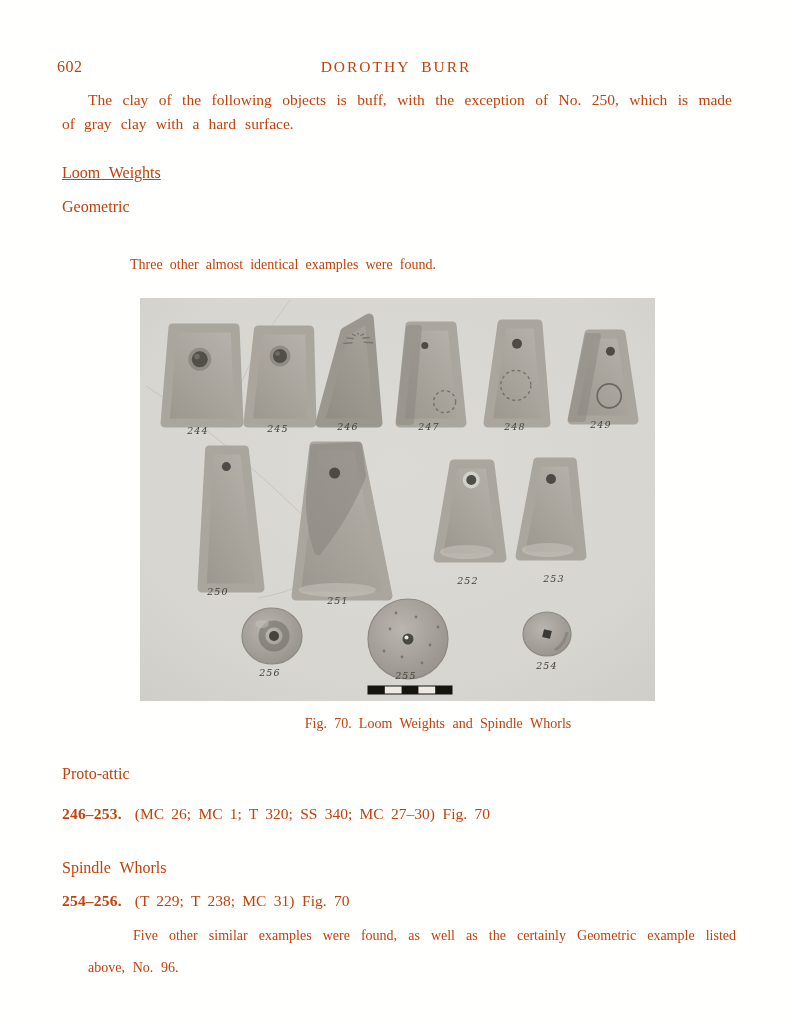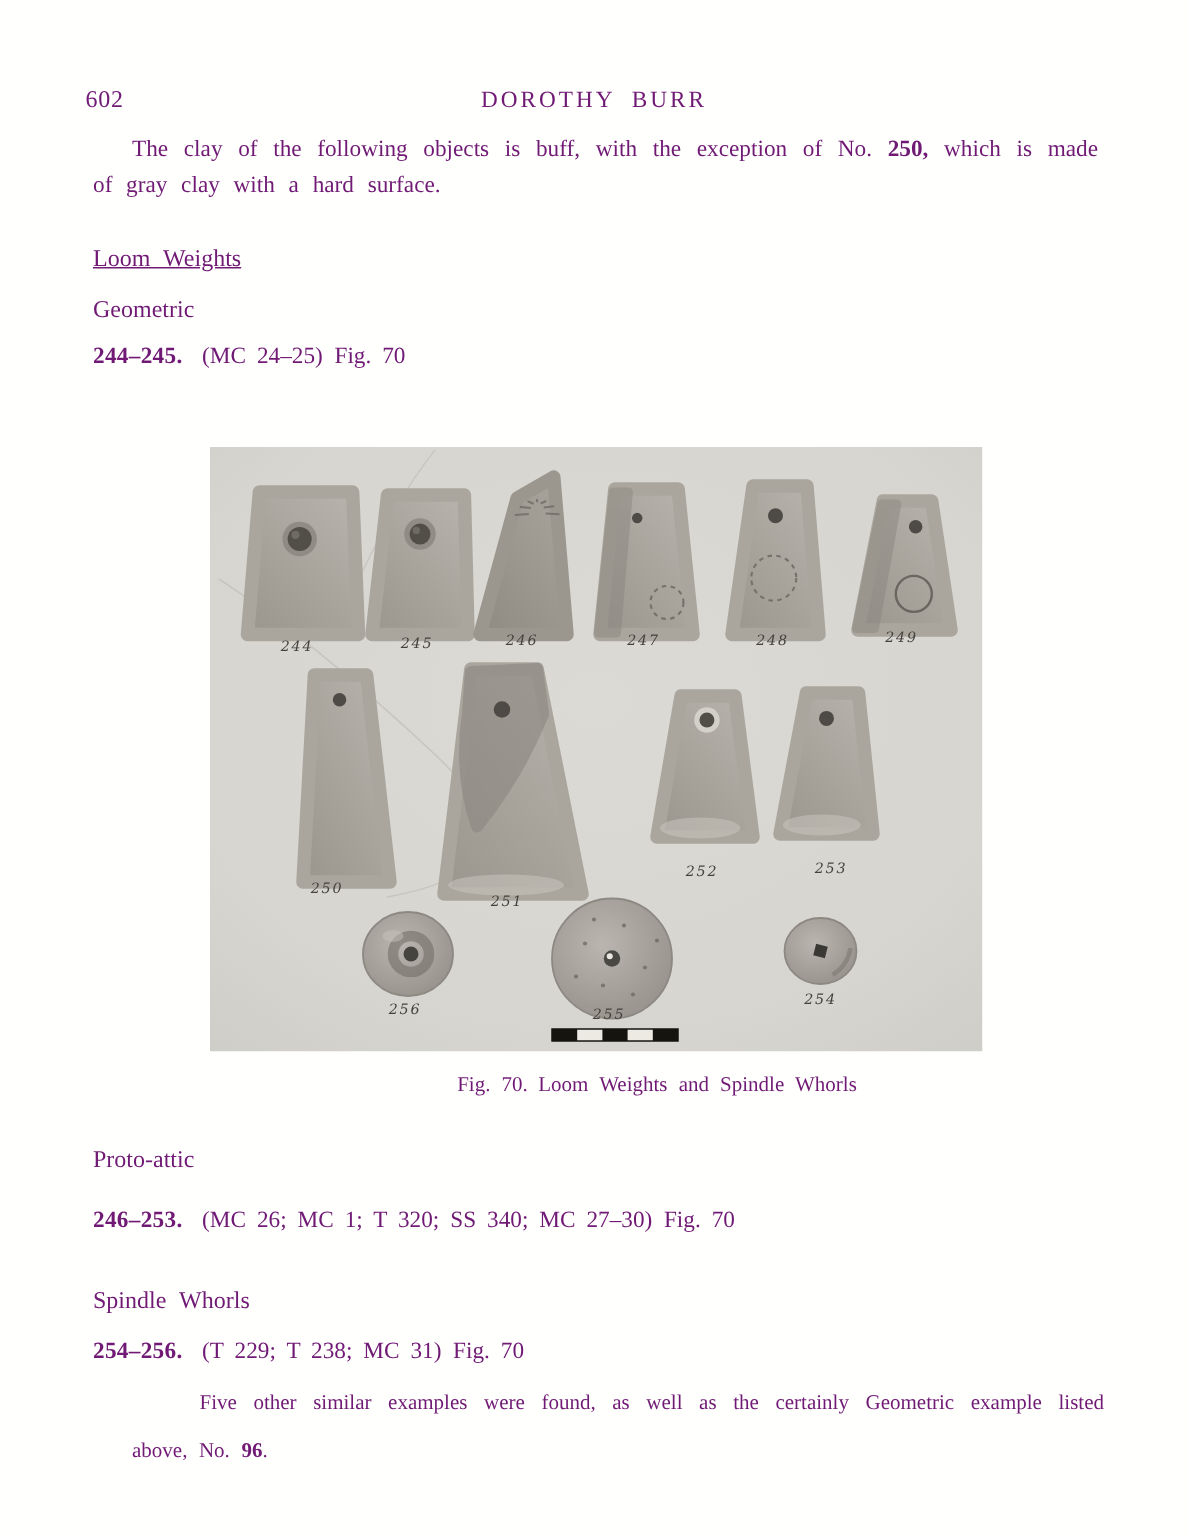--- a/index.html
+++ b/index.html
@@ -1,19 +1,19 @@
 <!DOCTYPE html>
 <html><head>
 <meta charset="utf-8">
 <style>
   html,body{margin:0;padding:0;background:#ffffff;}
   .page{
     position:relative;width:792px;height:1024px;margin:0 auto;
     background:#fffffe;overflow:hidden;
-    font-family:"Liberation Serif","DejaVu Serif",serif;color:#701a75;
+    font-family:"Liberation Serif","DejaVu Serif",serif;color:#c2410c;
   }
   .abs{position:absolute;}
   .pagenum{font-size:16px;letter-spacing:.5px;}
   .runhead{width:100%;text-align:center;font-size:15.5px;letter-spacing:2px;word-spacing:.35em;}
   .intro{
     font-size:15.5px;line-height:24px;text-align:justify;text-indent:26px;
     word-spacing:.34em;margin:0;
   }
   .heading{font-size:16px;word-spacing:.3em;}
   .entry{font-size:15.5px;white-space:nowrap;}
@@ -23,38 +23,36 @@
   .note2{
     font-size:14px;line-height:32px;text-align:justify;text-indent:45px;
     word-spacing:.3em;margin:0;
   }
   .caption{width:100%;text-align:center;font-size:14px;word-spacing:.28em;padding-left:42px;}
   figure{margin:0;padding:0;}
   .flabel{
     font-family:"DejaVu Serif",serif;font-style:italic;font-size:9.5px;
     fill:#45423d;letter-spacing:1.2px;text-anchor:middle;
   }
-  b{font-weight:bold;}
+  b{font-weight:normal;}
 </style>
 </head>
 <body>
 
 <div class="page">
 
   <span class="abs pagenum" style="left:57px;top:58px;">602</span>
   <div class="abs runhead" style="left:0;top:58px;">DOROTHY BURR</div>
 
   <p class="abs intro" style="left:62px;top:88px;width:670px;"><span>The clay of the following objects is buff, with the exception of No. </span><b>250,</b><span> which is made of gray clay with a hard surface.</span></p>
 
   <div class="abs heading" style="left:62px;top:164px;text-decoration:underline;">Loom Weights</div>
   <div class="abs heading" style="left:62px;top:198px;">Geometric</div>
 
-  <div class="abs entry" style="left:62px;top:229px;">
-    <span class="num">244–245.</span><span class="detail">(MC 24–25) Fig. 70</span>
-  </div>
+  <div class="abs note1" style="left:130px;top:257px;">Three other almost identical examples were found.</div>
 
   <figure class="abs" style="left:140px;top:298px;width:515px;height:498px;">
     <svg width="515" height="403" viewBox="0 0 515 403">
       <defs>
         <radialGradient id="gphoto" cx="50%" cy="42%" r="80%">
           <stop offset="0%" stop-color="#dcdad5"></stop>
           <stop offset="70%" stop-color="#d7d5d0"></stop>
           <stop offset="100%" stop-color="#ceccc6"></stop>
         </radialGradient>
         <linearGradient id="gw" x1="0" y1="1" x2="0.8" y2="0">

